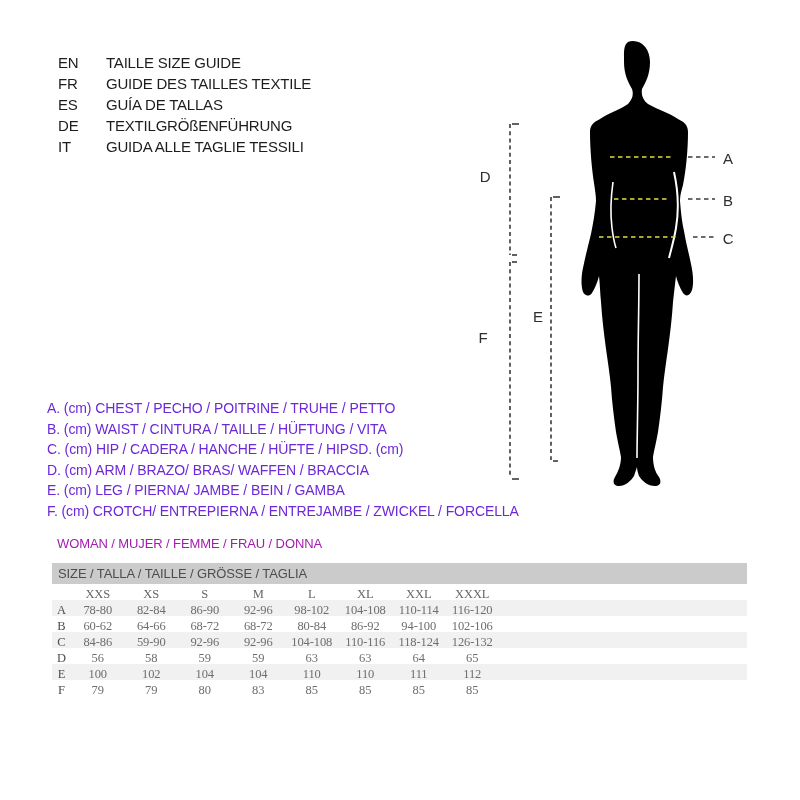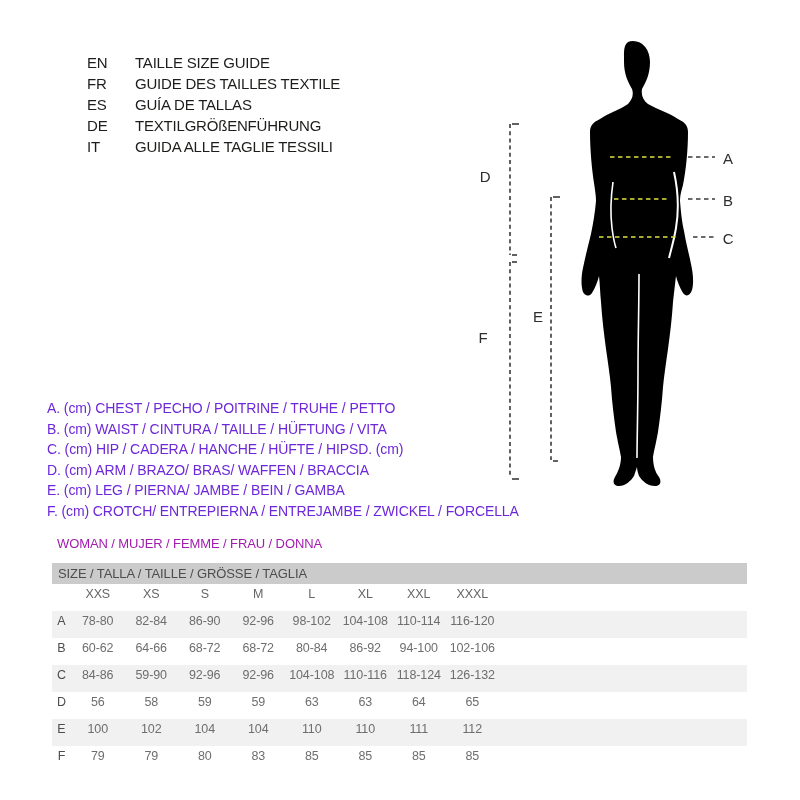--- a/index.html
+++ b/index.html
@@ -8,40 +8,40 @@
     --alt-row-bg:#f1f1f1;
     --silhouette:#000000;
   }
   html,body{margin:0;padding:0;background:#ffffff;}
   body{font-family:"Liberation Sans", sans-serif;color:#1d1d1b;}
   #canvas{position:relative;width:800px;height:800px;background:#ffffff;overflow:hidden;}
 
   
   .lang-block{position:absolute;left:58px;top:52px;}
   .lang-row{display:flex;height:21px;line-height:21px;font-size:15px;letter-spacing:-0.2px;color:#1d1d1b;}
-  .lang-code{width:48px;margin-left:29px;}
+  .lang-code{width:48px;}
   .lang-label{white-space:nowrap;}
 
   
   #figure{position:absolute;left:440px;top:30px;width:360px;height:470px;}
   #figure svg{position:absolute;left:0;top:0;}
   .fig-label{position:absolute;transform:translate(-50%,-50%);font-size:15px;color:#2e2e2e;letter-spacing:-0.2px;}
 
   
   .legend{position:absolute;left:47px;top:398px;}
   .legend-item{height:20.6px;line-height:20.6px;font-size:14px;letter-spacing:-0.1px;color:#6d28d9;white-space:nowrap;}
 
   
   .group-title{position:absolute;left:57px;top:536px;font-size:13px;letter-spacing:-0.1px;color:#a21caf;white-space:nowrap;}
 
   
   .size-table{position:absolute;left:52px;top:563px;width:695px;}
   .size-header-bar{height:21px;line-height:21px;background:var(--table-header-bg,#cbcbcb);
     padding-left:6px;font-size:13px;color:#4d4d4d;letter-spacing:-0.1px;box-sizing:border-box;}
-  .t-row{display:flex;height:27px;line-height:20px;}
+  .t-row{display:flex;height:16px;line-height:20px;font-family:Liberation Serif, serif;}
   .c-label{width:19px;text-align:center;font-size:12.5px;color:#4d4d4d;}
   .c-val{width:53.5px;text-align:center;font-size:12.5px;color:#6e6e6e;letter-spacing:-0.1px;}
   .cols-row .c-val{color:#666666;}
   .t-body .t-row:nth-child(odd){background:var(--alt-row-bg,#f1f1f1);}
 </style>
 </head>
 <body>
 
 <div id="canvas">
 

